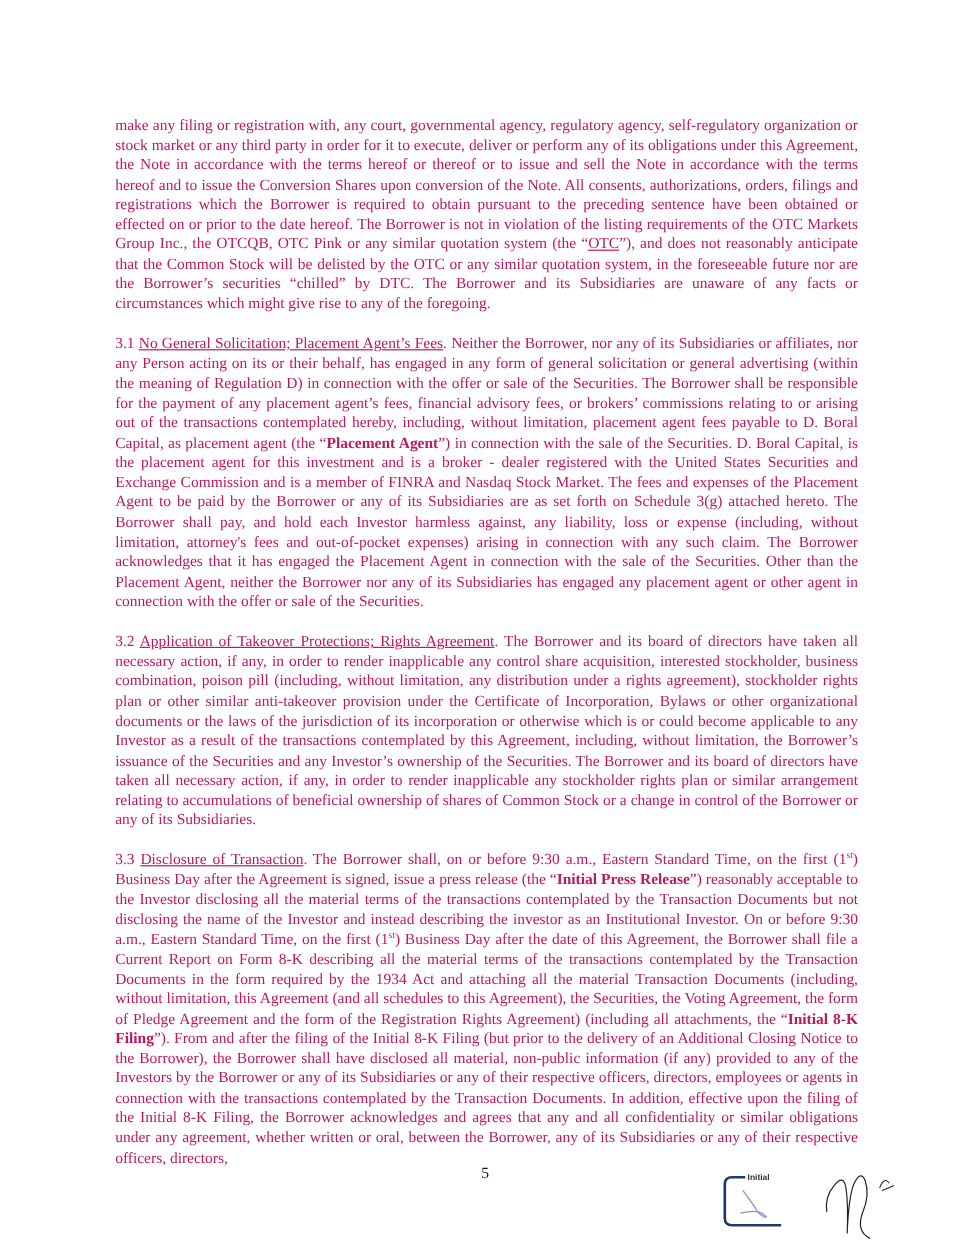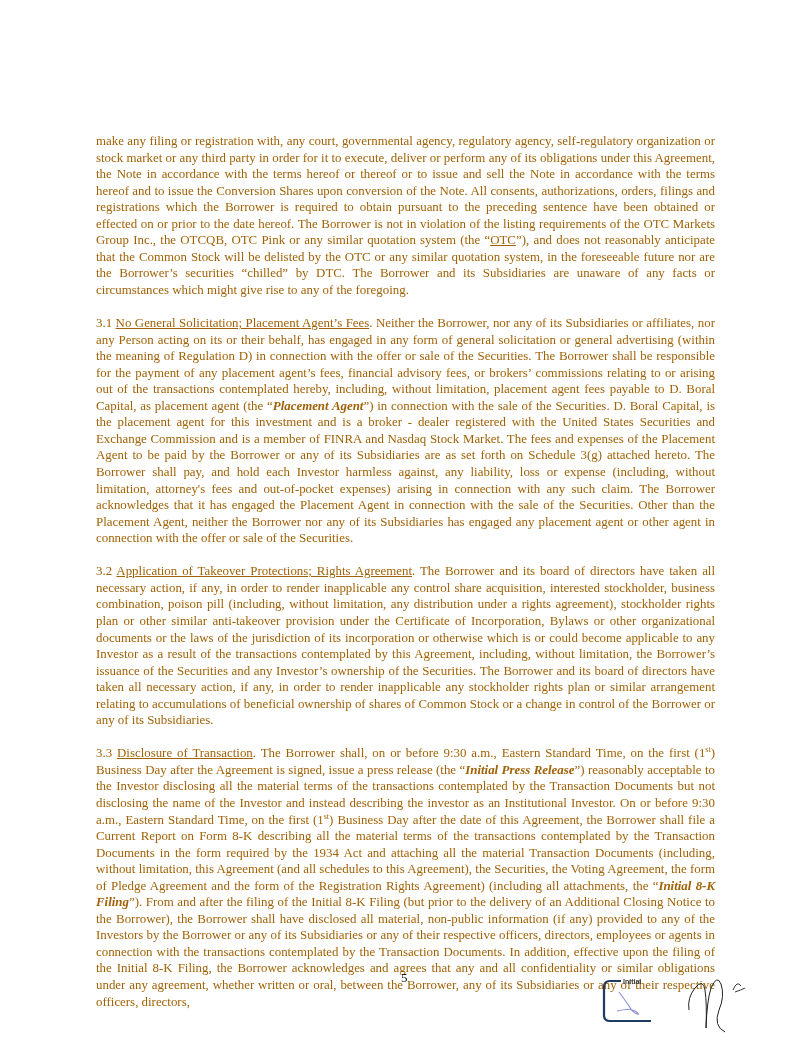--- a/index.html
+++ b/index.html
@@ -1,26 +1,25 @@
 <!DOCTYPE html>
 <html><head>
   <meta charset="utf-8">
   <style>
     html, body { margin: 0; padding: 0; background: #ffffff; }
     body { width: 811px; height: 1050px; position: relative; overflow: hidden; }
     .page {
       position: absolute; left: 96px; top: 96px; width: 619px;
       font-family: "Liberation Serif", "DejaVu Serif", serif;
-      font-size: 12.9px; line-height: 16.55px; color: #a16207;
+      font-size: 12.9px; line-height: 16.55px; color: #be185d;
       text-align: justify;
-      margin-top: 37px;
     }
     .para { margin: 0 0 16.6px 0; }
     .u { text-decoration: underline; }
-    .b { font-weight: bold; font-style: italic; }
+    .b { font-weight: bold; }
     sup { font-size: 8px; line-height: 0; vertical-align: 5px; }
     .pn-inner { position: absolute; left: 401px; top: 970px; font-family: "Liberation Serif", serif; font-size: 13px; color:#111; }
     .initial-stamp { position: absolute; left: 601px; top: 978px; width: 52px; height: 46px; }
     .initial-label {
       position: absolute; left: 623px; top: 978px;
       font-family: "Liberation Sans", "DejaVu Sans", sans-serif; font-size: 7px; font-weight: bold; color: #333;
     }
     .signature { position: absolute; left: 685px; top: 970px; width: 80px; height: 66px; }
   </style>
 </head>

